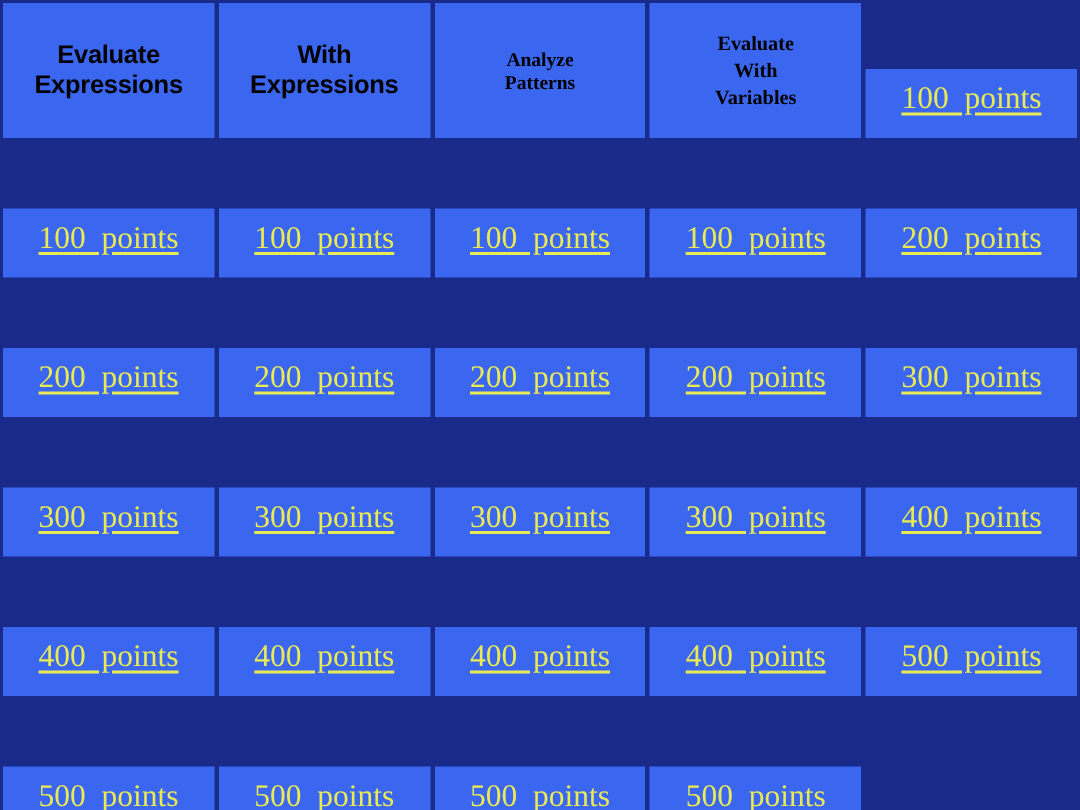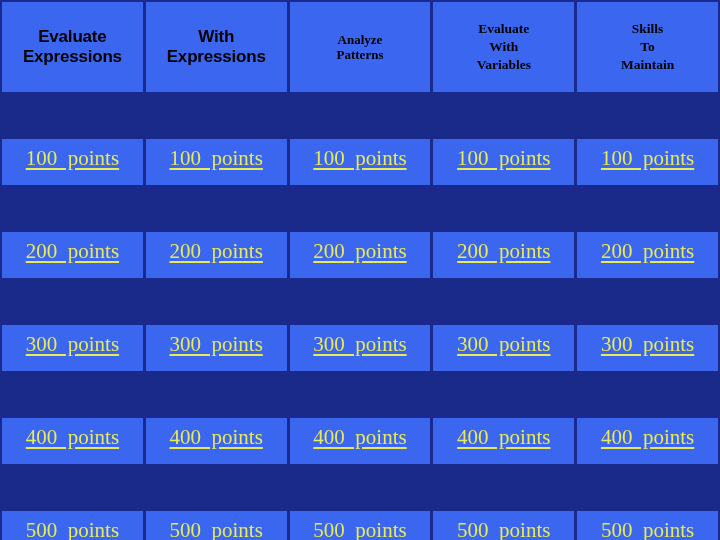--- a/index.html
+++ b/index.html
@@ -97,25 +97,20 @@
   </div>
   <div class="cell header serif-lg">
     <span class="htext">Analyze
 Patterns</span>
   </div>
   <div class="cell header serif-sm">
     <span class="htext">Evaluate
 With
 Variables</span>
   </div>
-  <div class="cell header serif-sm">
-    <span class="htext">Skills
-To
-Maintain</span>
-  </div>
 
   <div class="cell pointcell">
     <span class="pointlink">100  points</span>
   </div>
   <div class="cell pointcell">
     <span class="pointlink">100  points</span>
   </div>
   <div class="cell pointcell">
     <span class="pointlink">100  points</span>
   </div>

